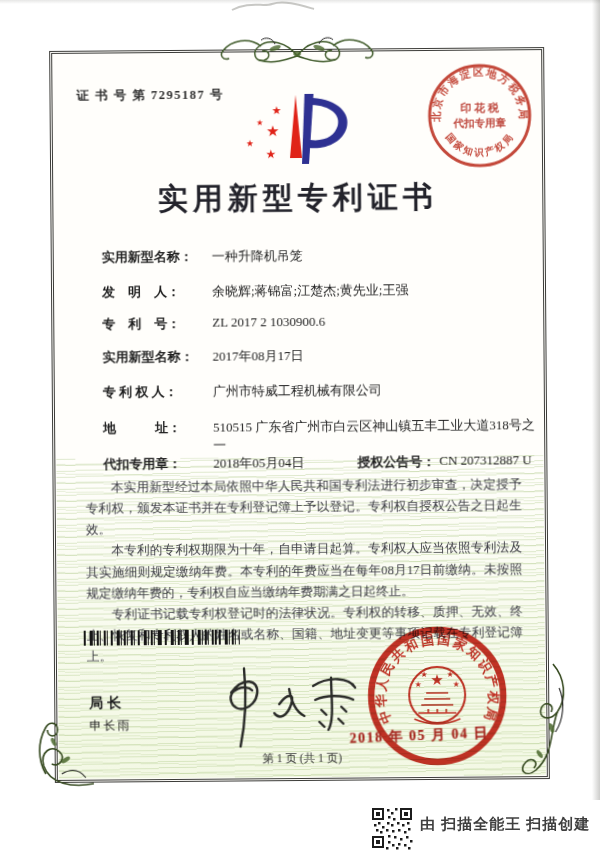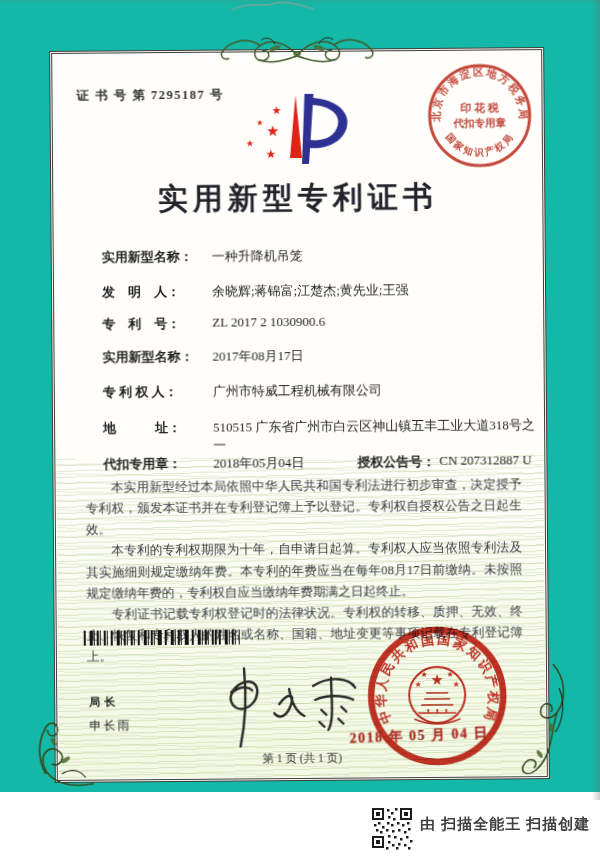--- a/index.html
+++ b/index.html
@@ -1,18 +1,18 @@
 <!DOCTYPE html>
 <html><head>
 <meta charset="utf-8">
 <title>实用新型专利证书</title>
 <style>
   html,body{margin:0;padding:0;background:#e9e9e7;}
   .screen{position:relative;width:600px;height:856px;margin:0 auto;overflow:hidden;
-          background:#14b8a6;font-family:"Liberation Serif",serif;}
+          background:#ffffff;font-family:"Liberation Serif",serif;}
   .edge-right{position:absolute;top:0;right:0;width:8px;height:800px;
           background:linear-gradient(to right,rgba(0,0,0,0),rgba(110,110,105,.35));}
   .edge-top{position:absolute;top:0;left:0;width:100%;height:4px;
           background:linear-gradient(to bottom,rgba(120,120,115,.18),rgba(0,0,0,0));}
   .footer-strip{position:absolute;left:0;top:792px;width:100%;height:64px;background:#ffffff;}
 
   
   .cert{position:absolute;left:52px;top:49px;width:489px;height:726px;
         border:3px double #3b3b38;background:#fffefb;transform:rotate(-0.45deg);}
   .guilloche{position:absolute;left:1px;right:1px;bottom:1px;height:320px;pointer-events:none;
@@ -36,21 +36,21 @@
   .grant .flabel{width:auto;margin-right:4px;text-align:right;}
 
   .paras{position:absolute;left:30px;top:424px;width:436px;font-size:12.6px;line-height:1.68;
          color:#3c3c44;text-align:justify;}
   .paras p{margin:0;text-indent:2em;}
 
   .barcode{left:27px;top:577px;width:156px;height:15px;
         background:repeating-linear-gradient(90deg,#161616 0 1.6px,rgba(0,0,0,0) 1.6px 2.6px,
         #161616 2.6px 3.4px,rgba(0,0,0,0) 3.4px 6.4px,#161616 6.4px 9px,rgba(0,0,0,0) 9px 10px,
         #161616 10px 11px,rgba(0,0,0,0) 11px 13.5px);}
-  .director-title{left:32px;top:641px;font-size:11px;letter-spacing:4px;font-weight:600;color:#1c1c1c;}
+  .director-title{left:32px;top:641px;font-size:14px;letter-spacing:4px;font-weight:600;color:#1c1c1c;}
   .director-name{left:32px;top:664px;font-size:12px;letter-spacing:2px;font-weight:400;color:#1c1c1c;}
   .sig{left:144px;top:610px;width:168px;height:92px;z-index:2;}
   .seal{left:305px;top:570px;width:150px;height:150px;z-index:3;mix-blend-mode:multiply;opacity:.95;}
   .seal-date{left:292px;top:676px;z-index:4;font-size:14px;font-weight:700;color:#a5261e;
              letter-spacing:1.5px;transform:rotate(-2deg);text-shadow:0 0 1px rgba(170,50,40,.5);}
   .page-no{left:0;width:100%;top:699px;text-align:center;font-size:11.5px;color:#333;}
 
   .orn{pointer-events:none;}
   .orn-top{left:163px;top:-20px;width:164px;height:42px;}
   .orn-bl{left:-26px;top:658px;width:82px;height:80px;}

